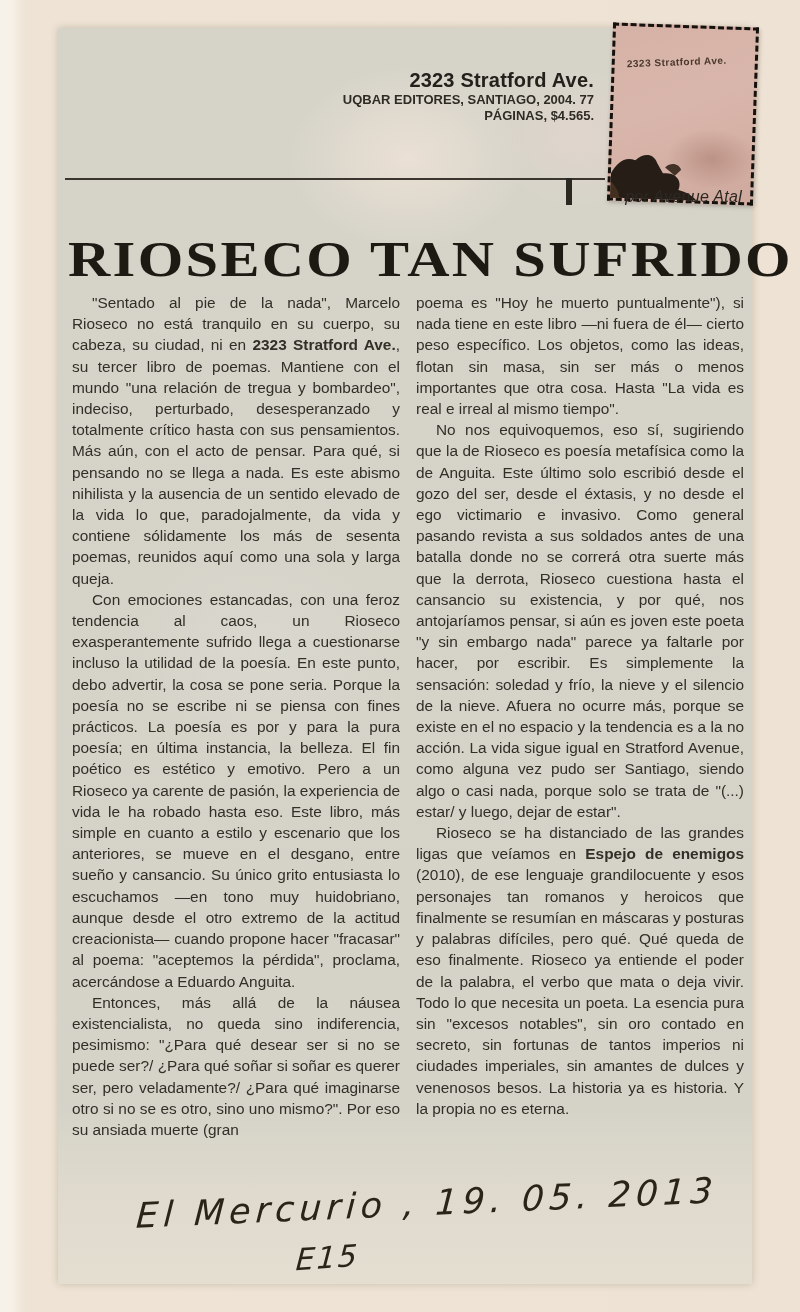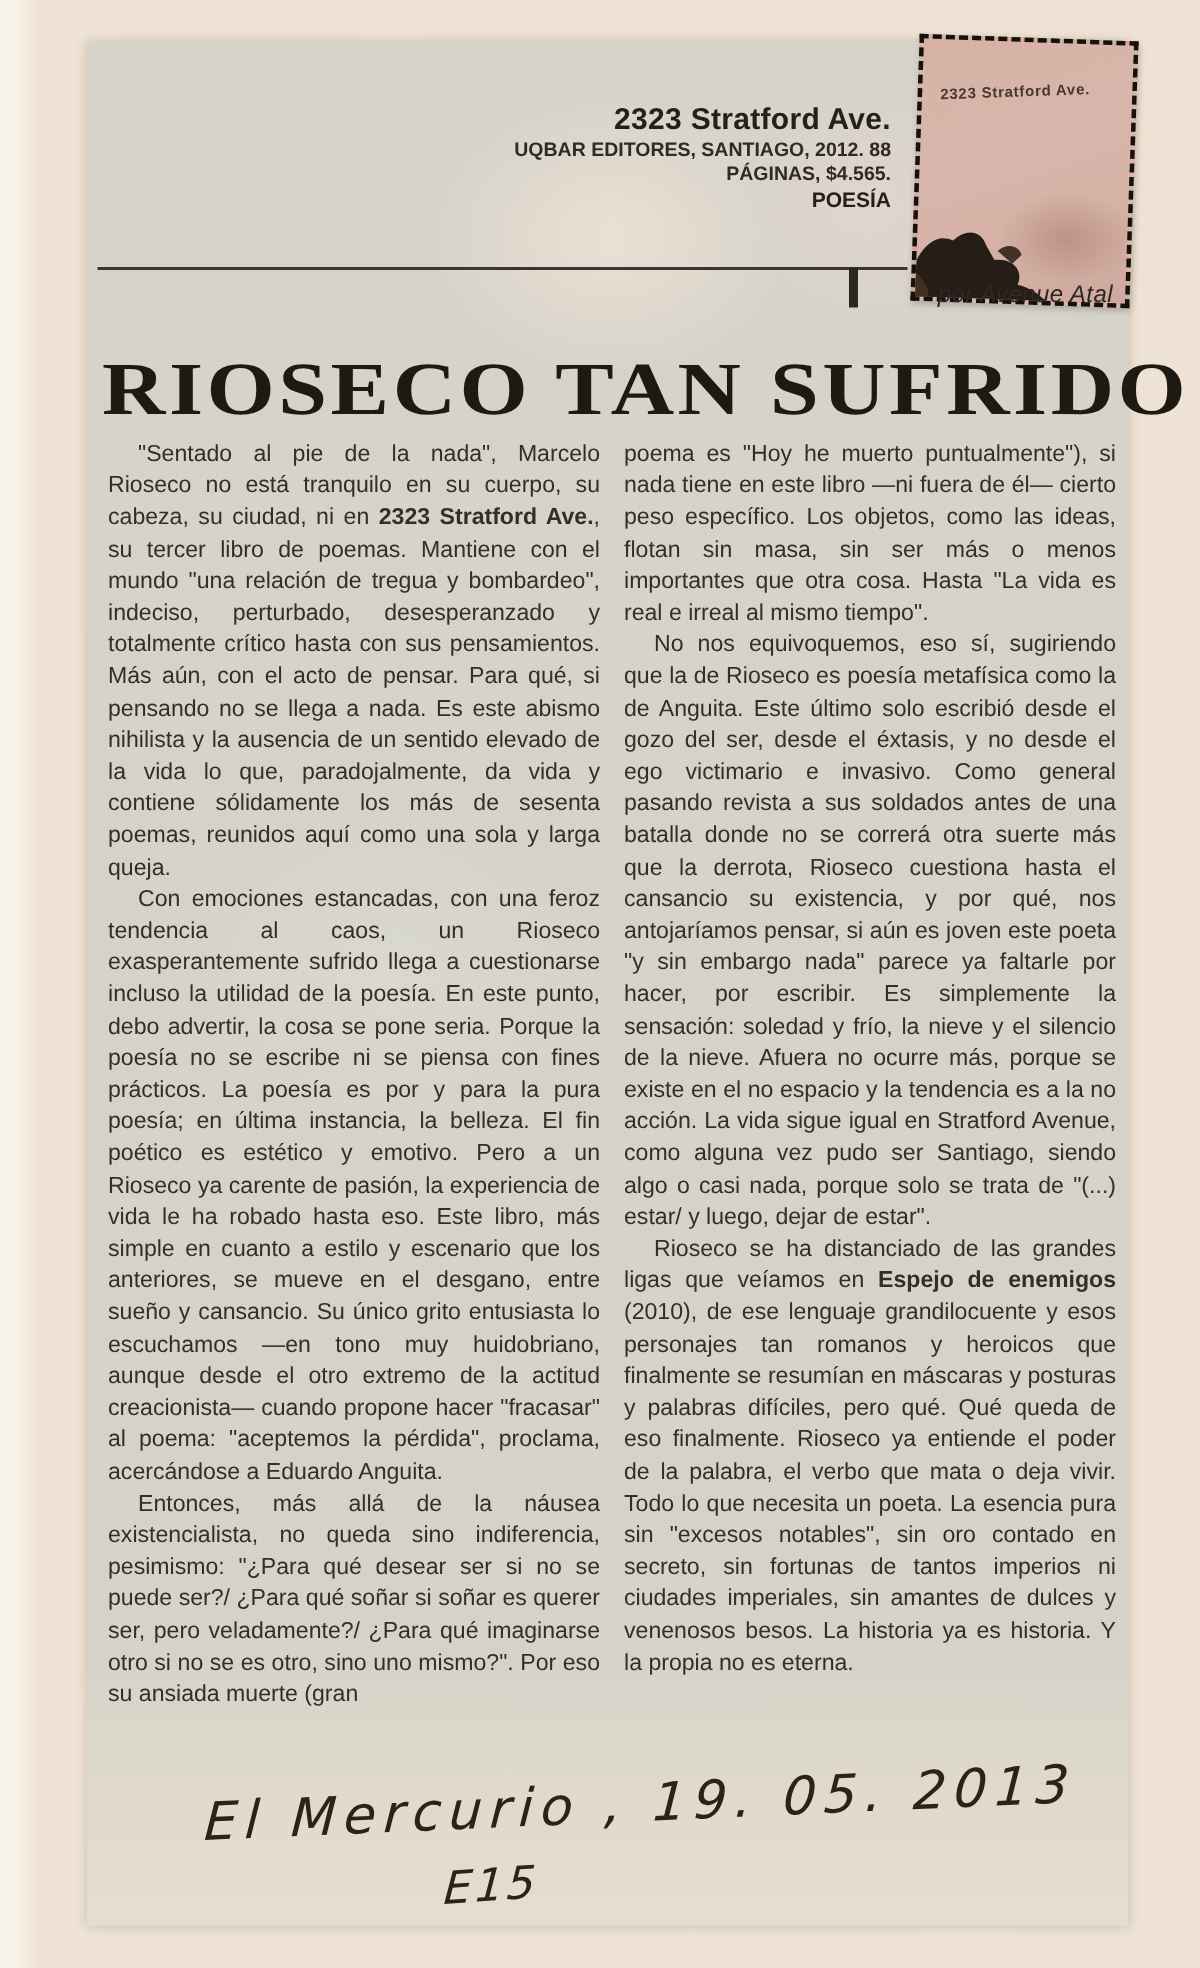--- a/index.html
+++ b/index.html
@@ -74,23 +74,22 @@
   .hw1{left:78px;top:1155px;font-size:35px;letter-spacing:5px;transform:rotate(-2.5deg) skewX(-6deg);}
   .hw2{left:238px;top:1212px;font-size:30px;letter-spacing:2px;transform:rotate(-4deg) skewX(-8deg);}
 </style>
 </head>
 <body>
 
 <div class="clipping">
 
   <div class="bookinfo">
     <div class="bi-title">2323 Stratford Ave.</div>
-    <div class="bi-pub">UQBAR EDITORES, SANTIAGO, 2012. 88</div>
+    <div class="bi-pub">UQBAR EDITORES, SANTIAGO, 2004. 77</div>
     <div class="bi-pub">PÁGINAS, $4.565.</div>
-    <div class="bi-genre">POESÍA</div>
   </div>
 
   <div class="cover">
     <div class="cover-title">2323 Stratford Ave.</div>
     <svg class="cover-art" width="120" height="80" viewBox="0 0 120 80">
       <path d="M6,80 L6,52 C12,40 20,34 30,38 C38,30 48,30 52,40 L58,50 C70,48 78,56 74,66 C84,68 92,74 96,80 Z" fill="#17100b" opacity="0.92"></path>
       <path d="M0,80 L0,60 C8,58 10,64 14,70 L16,80 Z" fill="#4a3423" opacity="0.8"></path>
       <path d="M60,44 C66,38 74,40 76,46 L70,52 Z" fill="#2a1c12" opacity="0.85"></path>
     </svg>
   </div>

